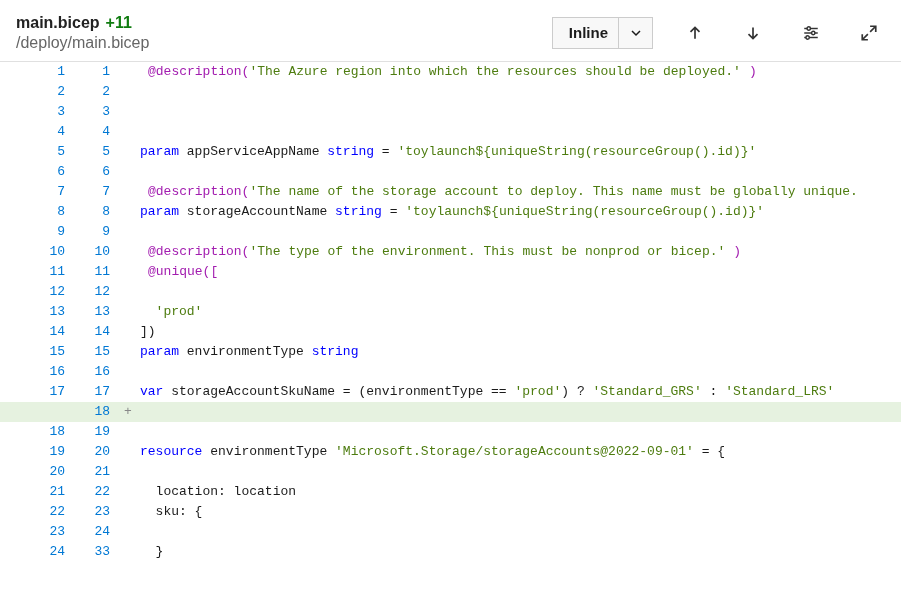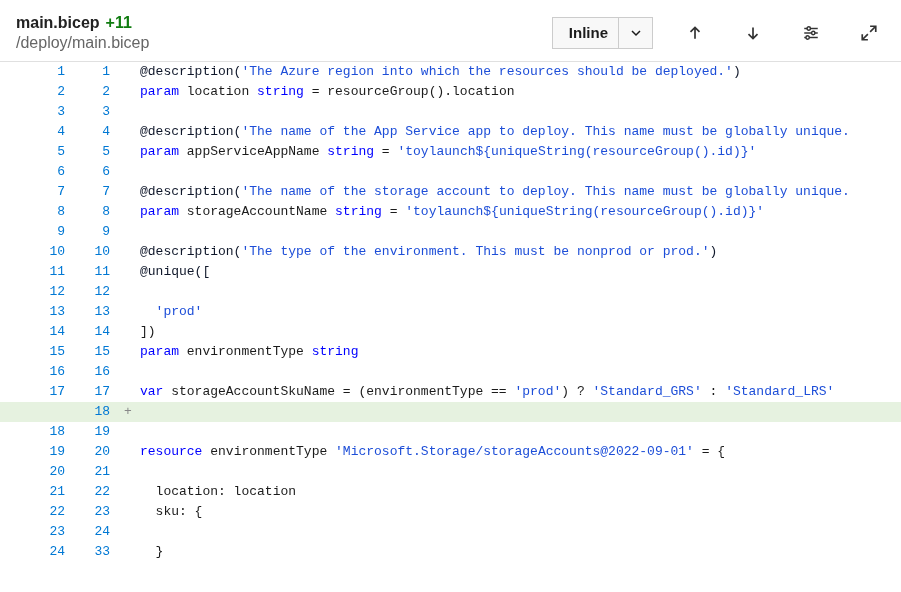--- a/index.html
+++ b/index.html
@@ -92,22 +92,22 @@
     color: #888;
     user-select: none;
   }
   .code {
     white-space: pre;
     padding-left: 4px;
     flex: 1;
     overflow: hidden;
   }
   .kw { color: #0000ff; }
-  .str { color: #1d4ed8; }
-  .dec { color: #0f172a; }
+  .str { color: #4d7c0f; }
+  .dec { color: #a21caf; margin-left: 8px; }
 </style>
 </head>
 <body>
 
 <div class="header">
   <div class="file-info">
     <div class="file-title">
       <span>main.bicep</span>
       <span class="diff-count">+11</span>
     </div>
@@ -167,35 +167,33 @@
     <div class="gutter-old">1</div>
     <div class="gutter-new">1</div>
     <div class="sign"></div>
     <div class="code"><span class="dec">@description(</span><span class="str">'The Azure region into which the resources should be deployed.'</span><span class="dec">)</span></div>
   </div>
 
   <div class="row">
     <div class="gutter-old">2</div>
     <div class="gutter-new">2</div>
     <div class="sign"></div>
-    <div class="code"><span class="kw">param</span><span> location </span><span class="kw">string</span><span> = resourceGroup().location</span></div>
   </div>
 
   <div class="row">
     <div class="gutter-old">3</div>
     <div class="gutter-new">3</div>
     <div class="sign"></div>
     <div class="code"></div>
   </div>
 
   <div class="row">
     <div class="gutter-old">4</div>
     <div class="gutter-new">4</div>
     <div class="sign"></div>
-    <div class="code"><span class="dec">@description(</span><span class="str">'The name of the App Service app to deploy. This name must be globally unique.</span></div>
   </div>
 
   <div class="row">
     <div class="gutter-old">5</div>
     <div class="gutter-new">5</div>
     <div class="sign"></div>
     <div class="code"><span class="kw">param</span><span> appServiceAppName </span><span class="kw">string</span><span> = </span><span class="str">'toylaunch${uniqueString(resourceGroup().id)}'</span></div>
   </div>
 
   <div class="row">
@@ -223,21 +221,21 @@
     <div class="gutter-old">9</div>
     <div class="gutter-new">9</div>
     <div class="sign"></div>
     <div class="code"></div>
   </div>
 
   <div class="row">
     <div class="gutter-old">10</div>
     <div class="gutter-new">10</div>
     <div class="sign"></div>
-    <div class="code"><span class="dec">@description(</span><span class="str">'The type of the environment. This must be nonprod or prod.'</span><span class="dec">)</span></div>
+    <div class="code"><span class="dec">@description(</span><span class="str">'The type of the environment. This must be nonprod or bicep.'</span><span class="dec">)</span></div>
   </div>
 
   <div class="row">
     <div class="gutter-old">11</div>
     <div class="gutter-new">11</div>
     <div class="sign"></div>
     <div class="code"><span class="dec">@unique([</span></div>
   </div>
 
   <div class="row">

